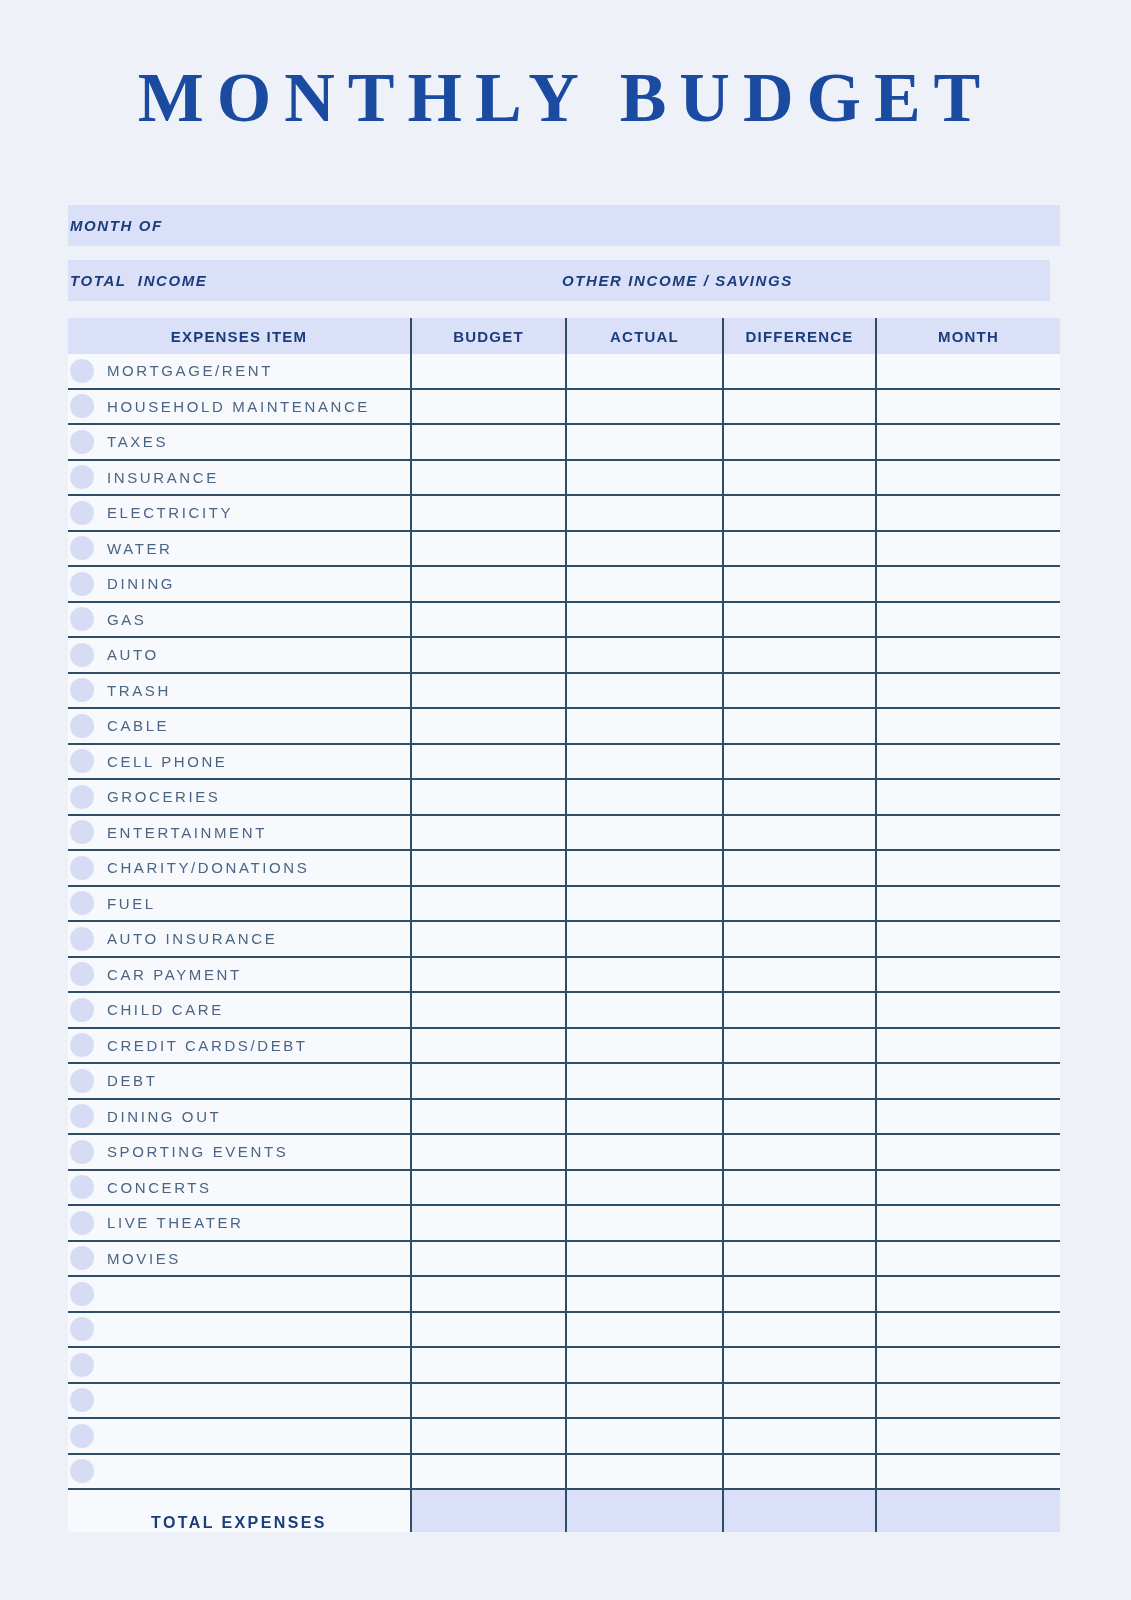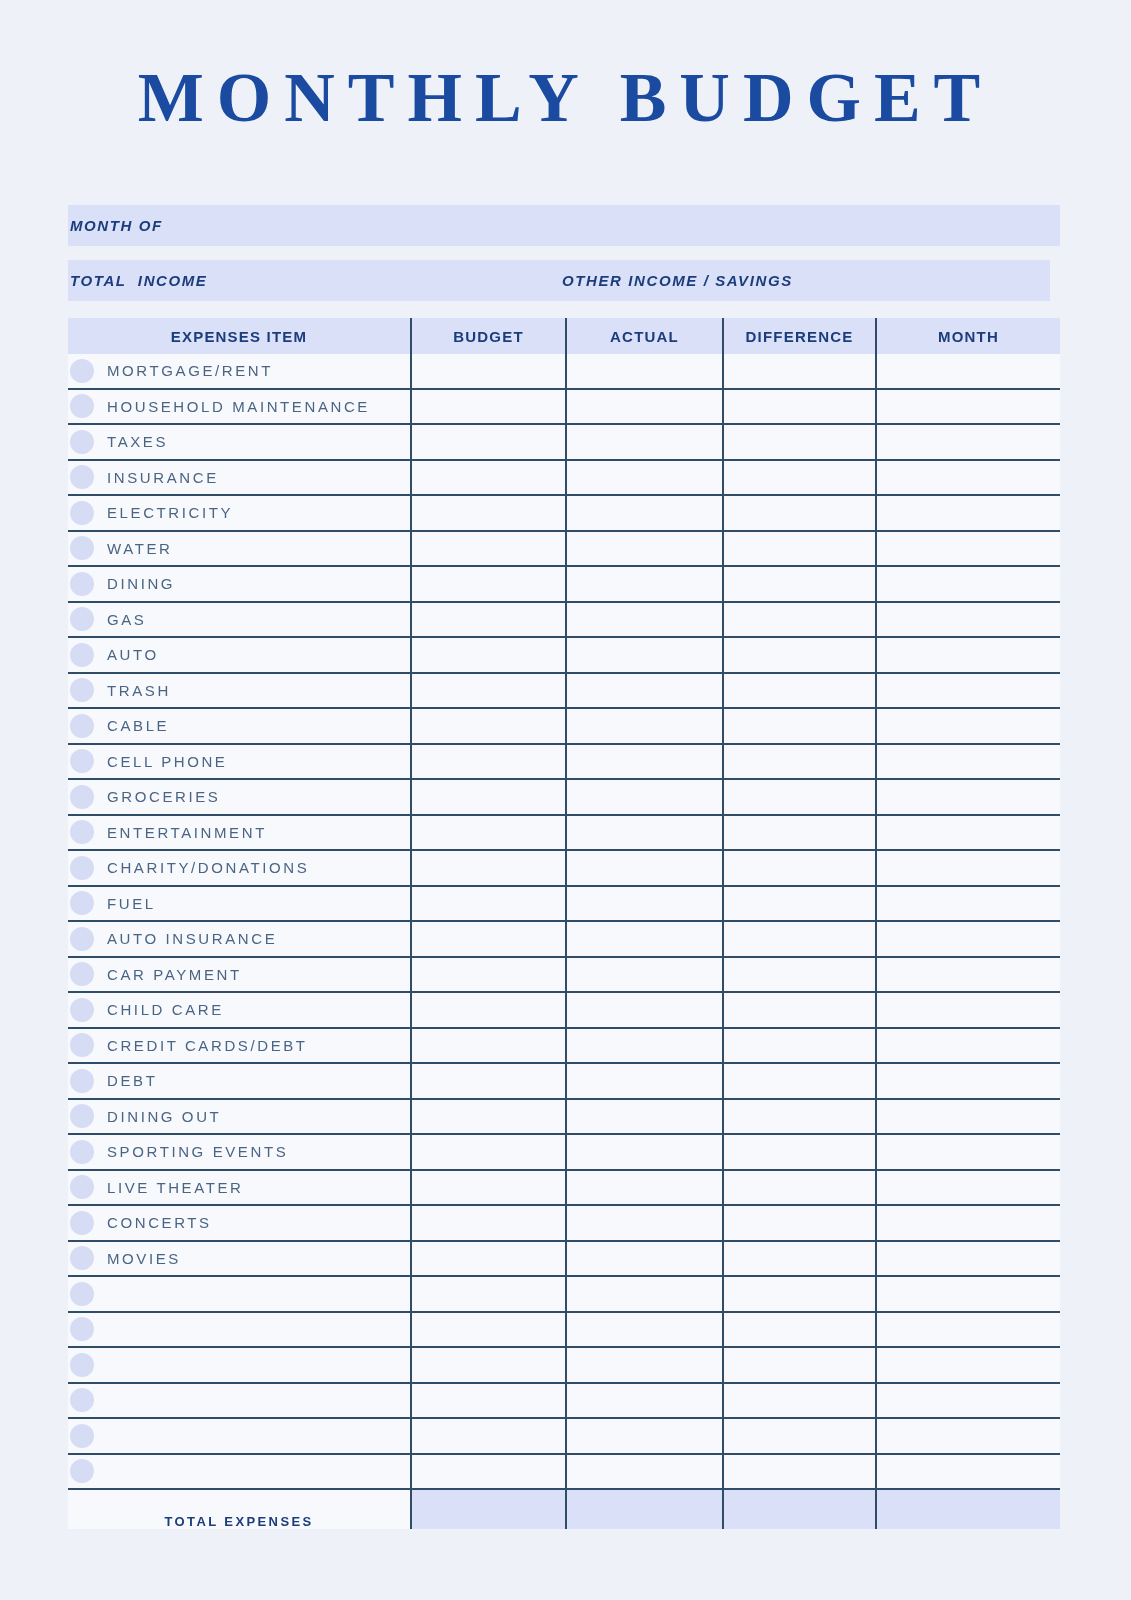--- a/index.html
+++ b/index.html
@@ -110,21 +110,21 @@
     height: 38px;
     border-bottom: 2px solid var(--line);
   }
   .total-row .cell { background: var(--lavender); }
   .total-row .c0 {
     background: var(--table_bg);
     display: flex;
     align-items: center;
     justify-content: center;
     font-weight: bold;
-    font-size: 13px;
+    font-size: 16px;
     letter-spacing: 2.4px;
     color: var(--navy_text);
     margin-top: 24px;
   }
 </style>
 </head>
 <body>
 
 <div class="page">
   <h1 class="page-title">MONTHLY BUDGET</h1>
@@ -380,31 +380,31 @@
               <span class="row-label">SPORTING EVENTS</span>
             </div>
             <div class="cell c1"></div>
             <div class="cell c2"></div>
             <div class="cell c3"></div>
             <div class="cell c4"></div>
           </div>
           <div class="trow body-row">
             <div class="cell c0">
               <span class="bullet"></span>
+              <span class="row-label">CONCERTS</span>
+            </div>
+            <div class="cell c1"></div>
+            <div class="cell c2"></div>
+            <div class="cell c3"></div>
+            <div class="cell c4"></div>
+          </div>
+          <div class="trow body-row">
+            <div class="cell c0">
+              <span class="bullet"></span>
               <span class="row-label">LIVE THEATER</span>
-            </div>
-            <div class="cell c1"></div>
-            <div class="cell c2"></div>
-            <div class="cell c3"></div>
-            <div class="cell c4"></div>
-          </div>
-          <div class="trow body-row">
-            <div class="cell c0">
-              <span class="bullet"></span>
-              <span class="row-label">CONCERTS</span>
             </div>
             <div class="cell c1"></div>
             <div class="cell c2"></div>
             <div class="cell c3"></div>
             <div class="cell c4"></div>
           </div>
           <div class="trow body-row">
             <div class="cell c0">
               <span class="bullet"></span>
               <span class="row-label">MOVIES</span>

